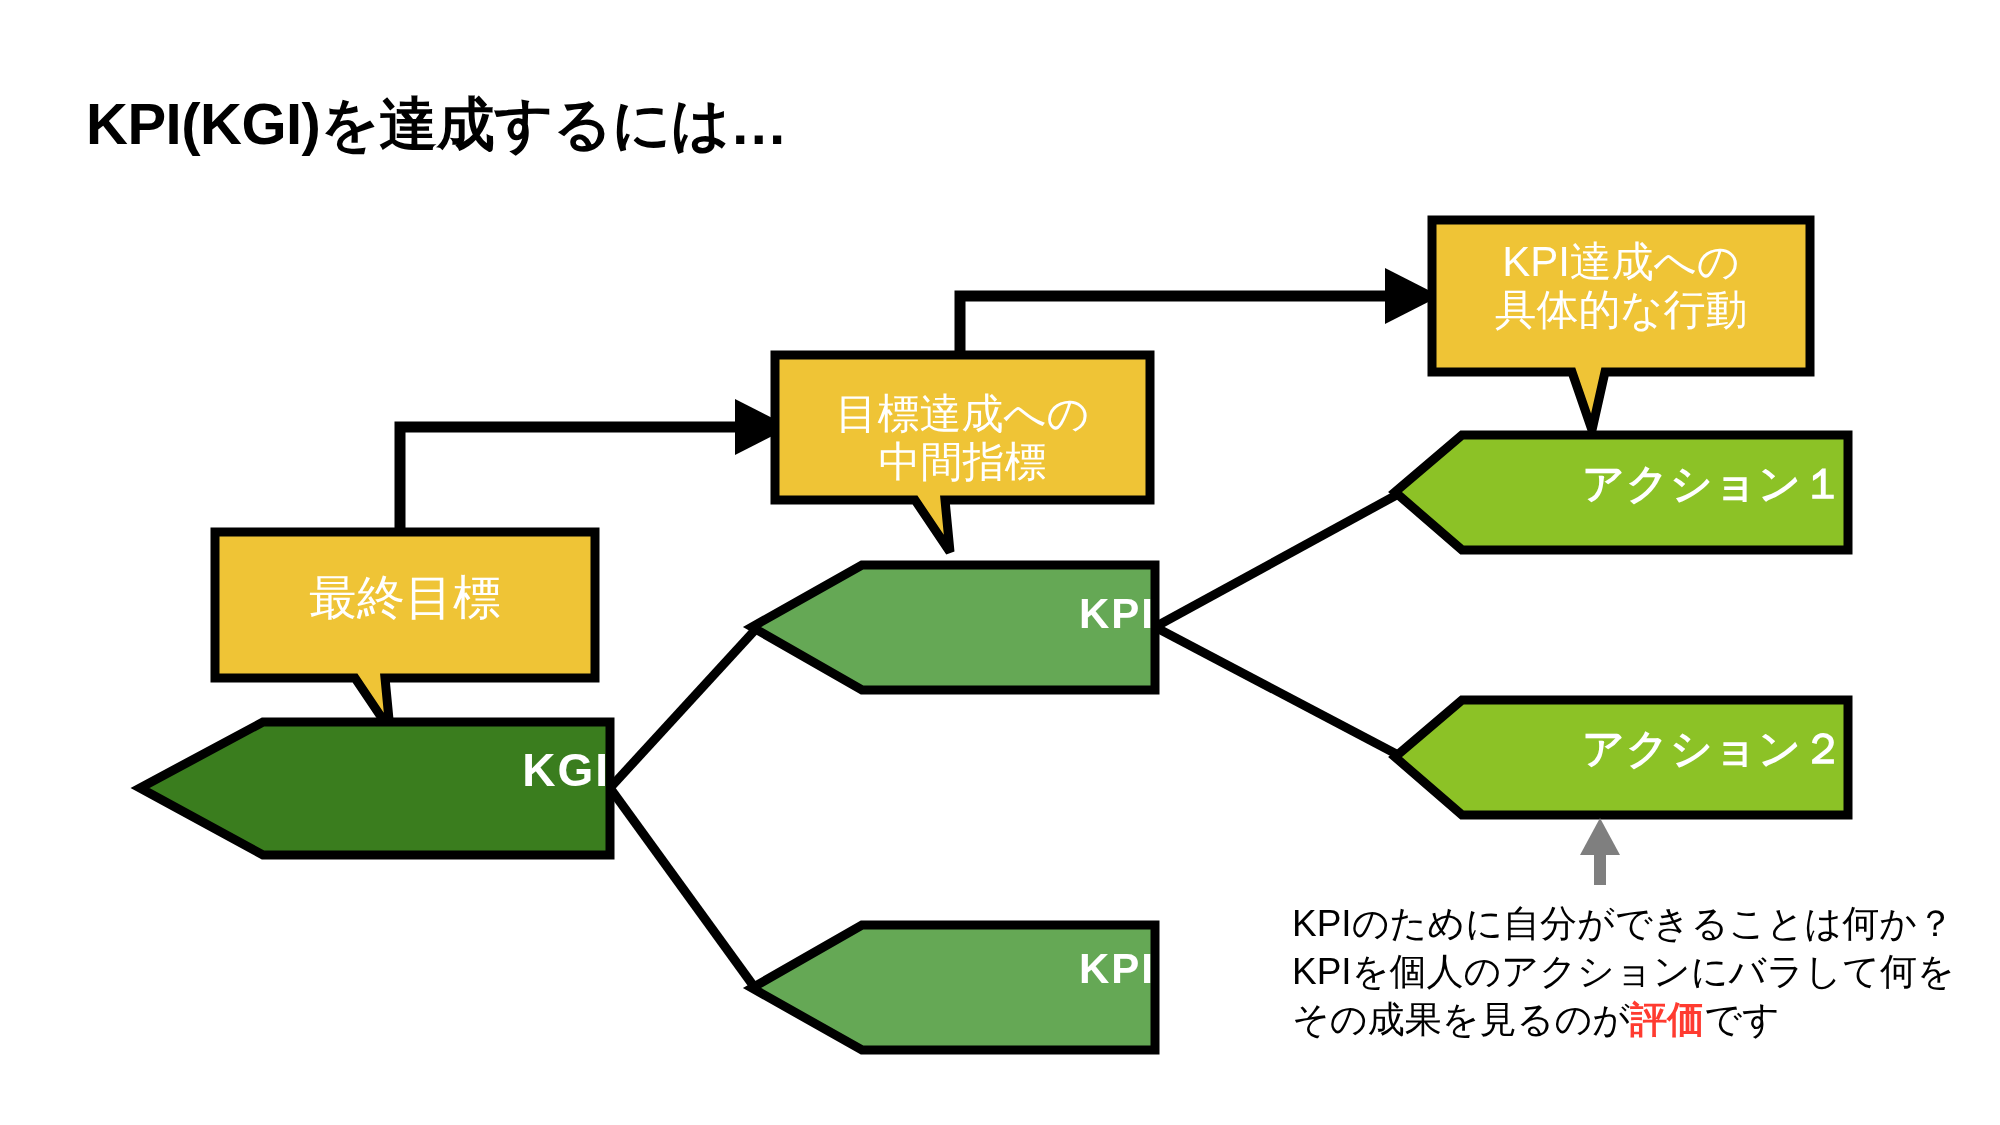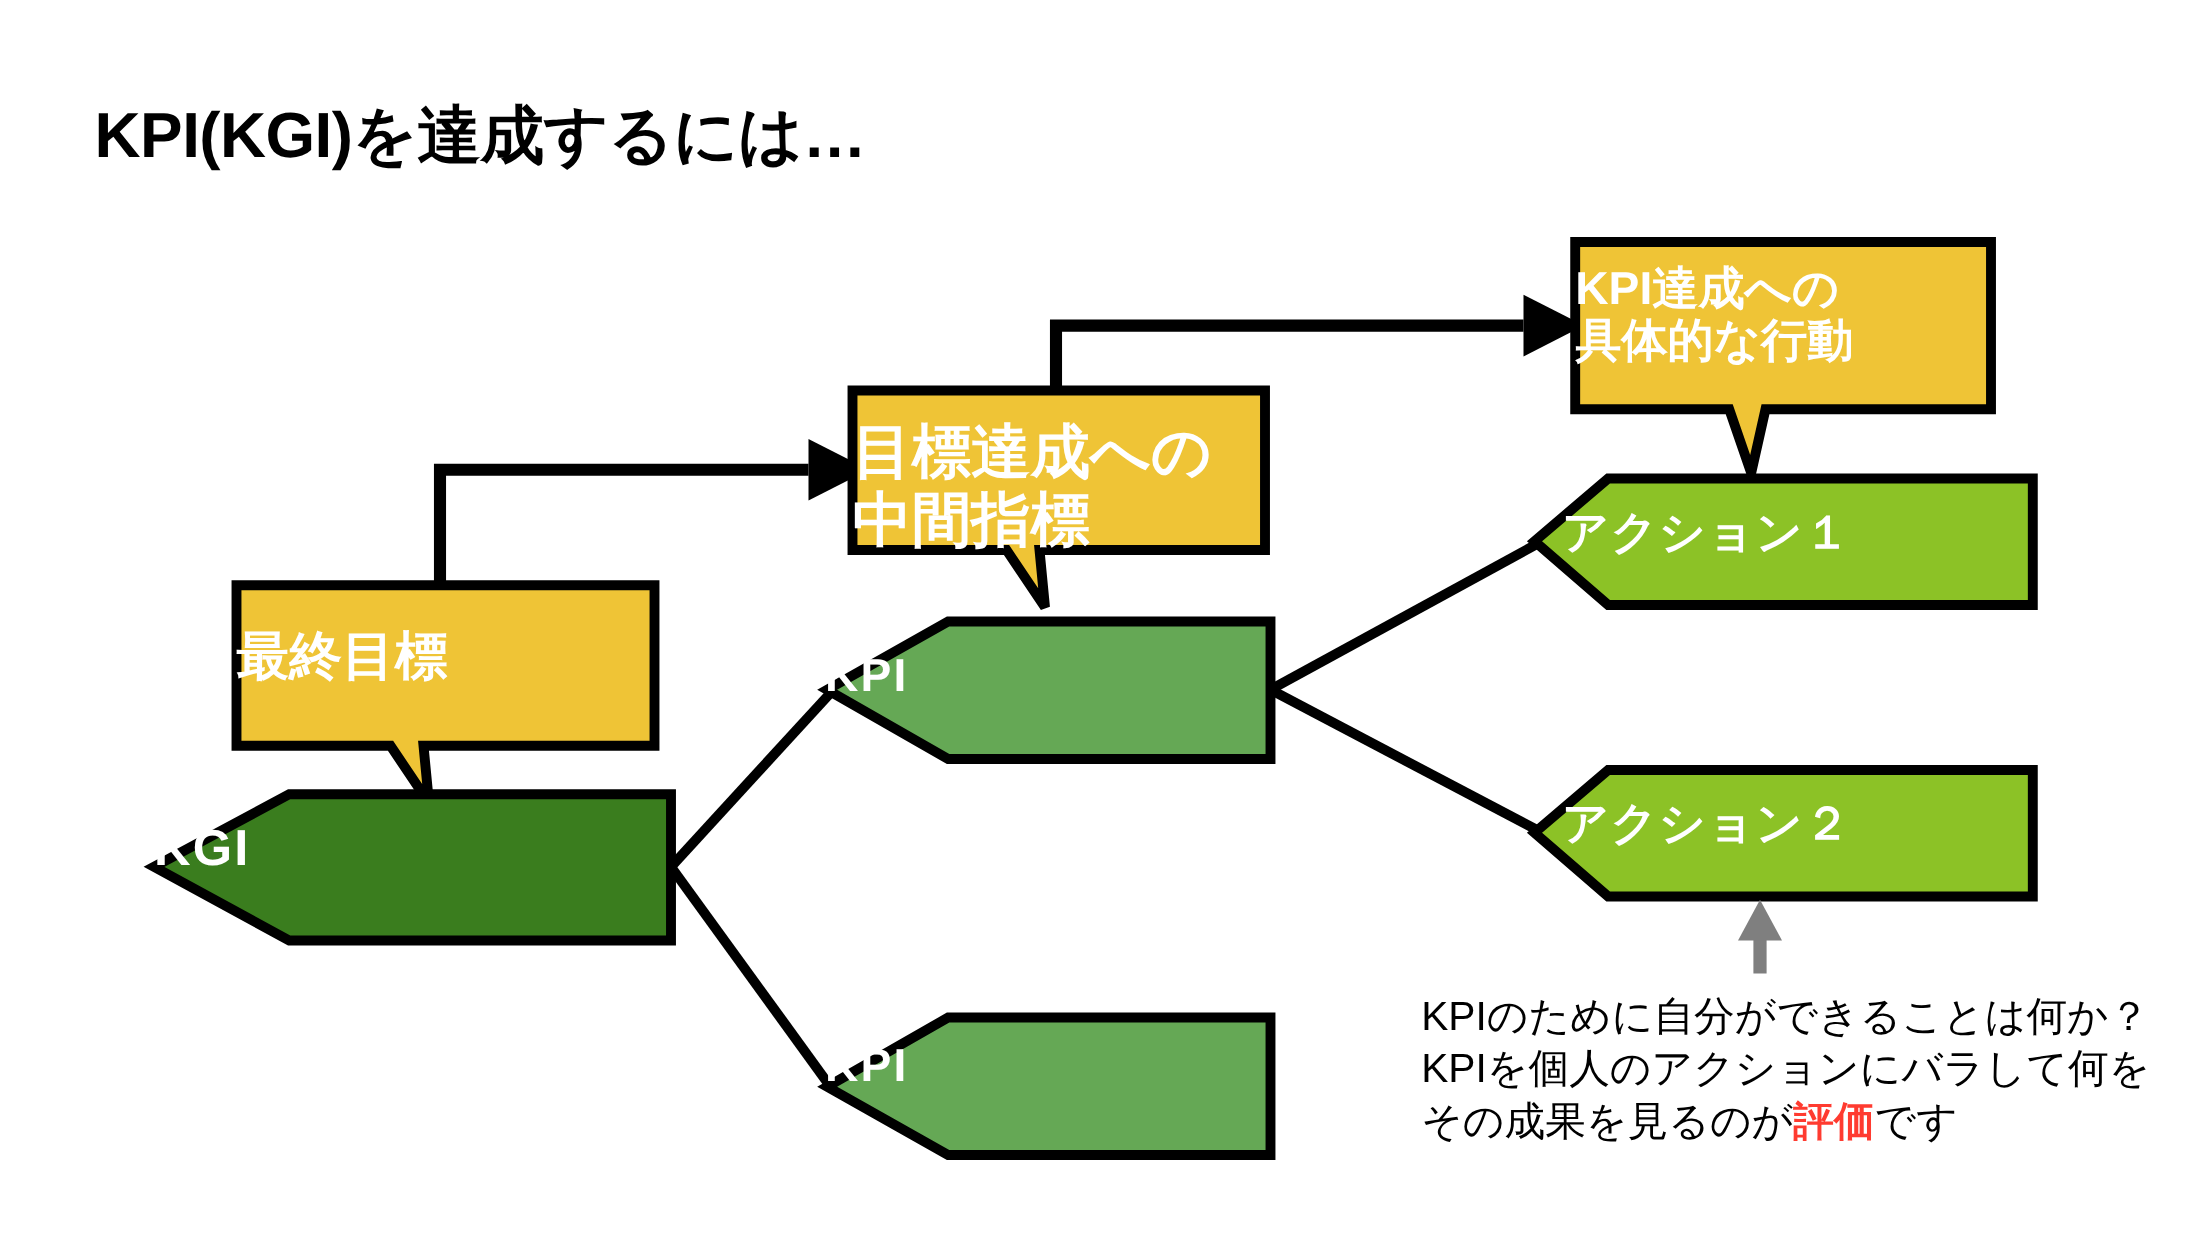--- a/index.html
+++ b/index.html
@@ -42,44 +42,44 @@
     left: 0; top: 0;
     width: 2000px;
     height: 1125px;
   }
 
   
   .shape-label {
     position: absolute;
     color: #ffffff;
     font-weight: bold;
-    text-align: left;
+    text-align: right;
     line-height: 1.12;
     white-space: pre-line;
     pointer-events: none;
   }
   .callout-label {
     position: absolute;
     color: #ffffff;
-    font-weight: bold;
-    text-align: left;
+    font-weight: normal;
+    text-align: center;
     line-height: 1.15;
     white-space: pre-line;
     pointer-events: none;
   }
 
   
   #lbl-kgi        { left: 140px;  top: 745px;  width: 470px; font-size: 46px; letter-spacing: 2px; }
   #lbl-kpi-top    { left: 750px;  top: 590px;  width: 405px; font-size: 42px; letter-spacing: 2px; }
   #lbl-kpi-bottom { left: 750px;  top: 945px;  width: 405px; font-size: 42px; letter-spacing: 2px; }
   #lbl-action1    { left: 1420px; top: 460px;  width: 425px; font-size: 42px; letter-spacing: 1px; }
   #lbl-action2    { left: 1420px; top: 725px;  width: 425px; font-size: 42px; letter-spacing: 1px; }
 
   #lbl-callout-goal   { left: 215px;  top: 570px; width: 380px; font-size: 48px; }
-  #lbl-callout-mid    { left: 775px;  top: 380px; width: 375px; font-size: 54px; }
+  #lbl-callout-mid    { left: 775px;  top: 390px; width: 375px; font-size: 42px; }
   #lbl-callout-action { left: 1432px; top: 238px; width: 378px; font-size: 42px; }
 
   
   #note {
     position: absolute;
     left: 1292px;
     top: 900px;
     width: 700px;
     font-size: 37px;
     line-height: 1.30;

